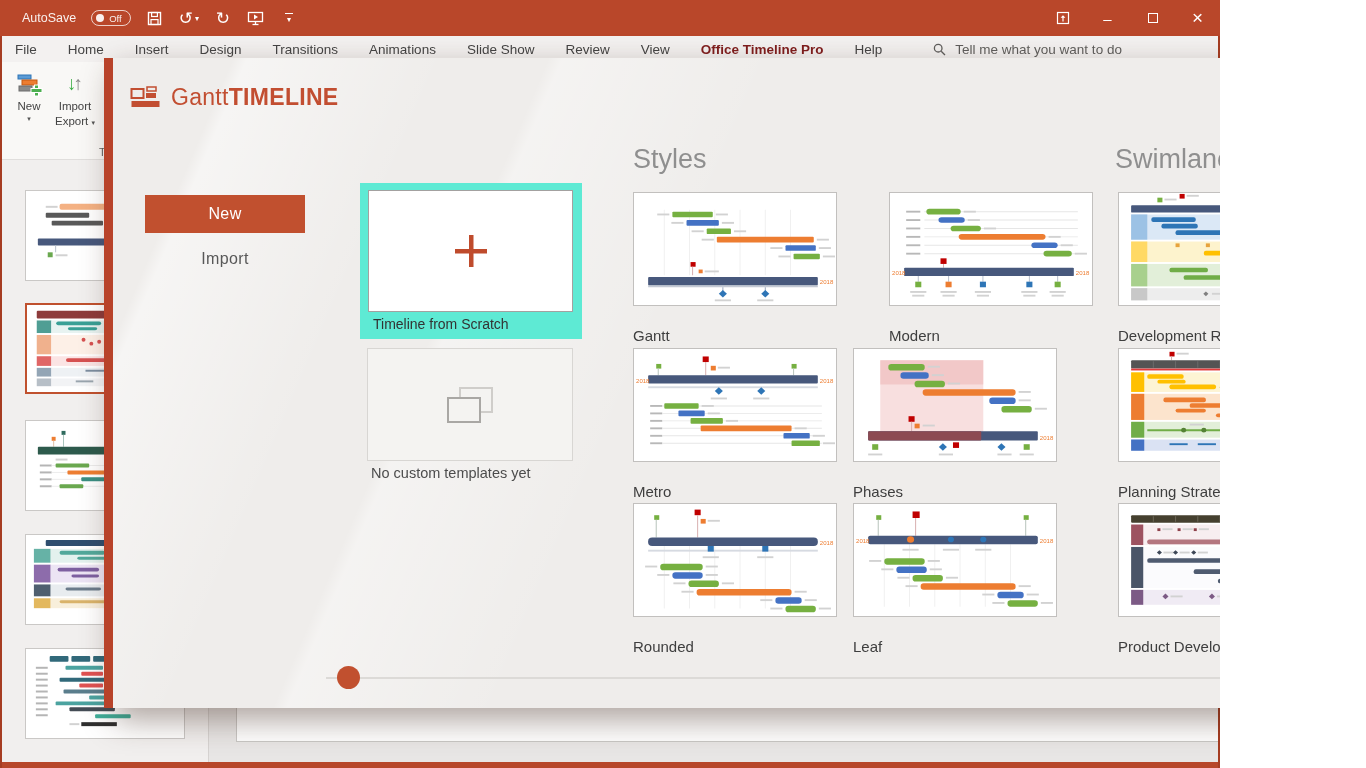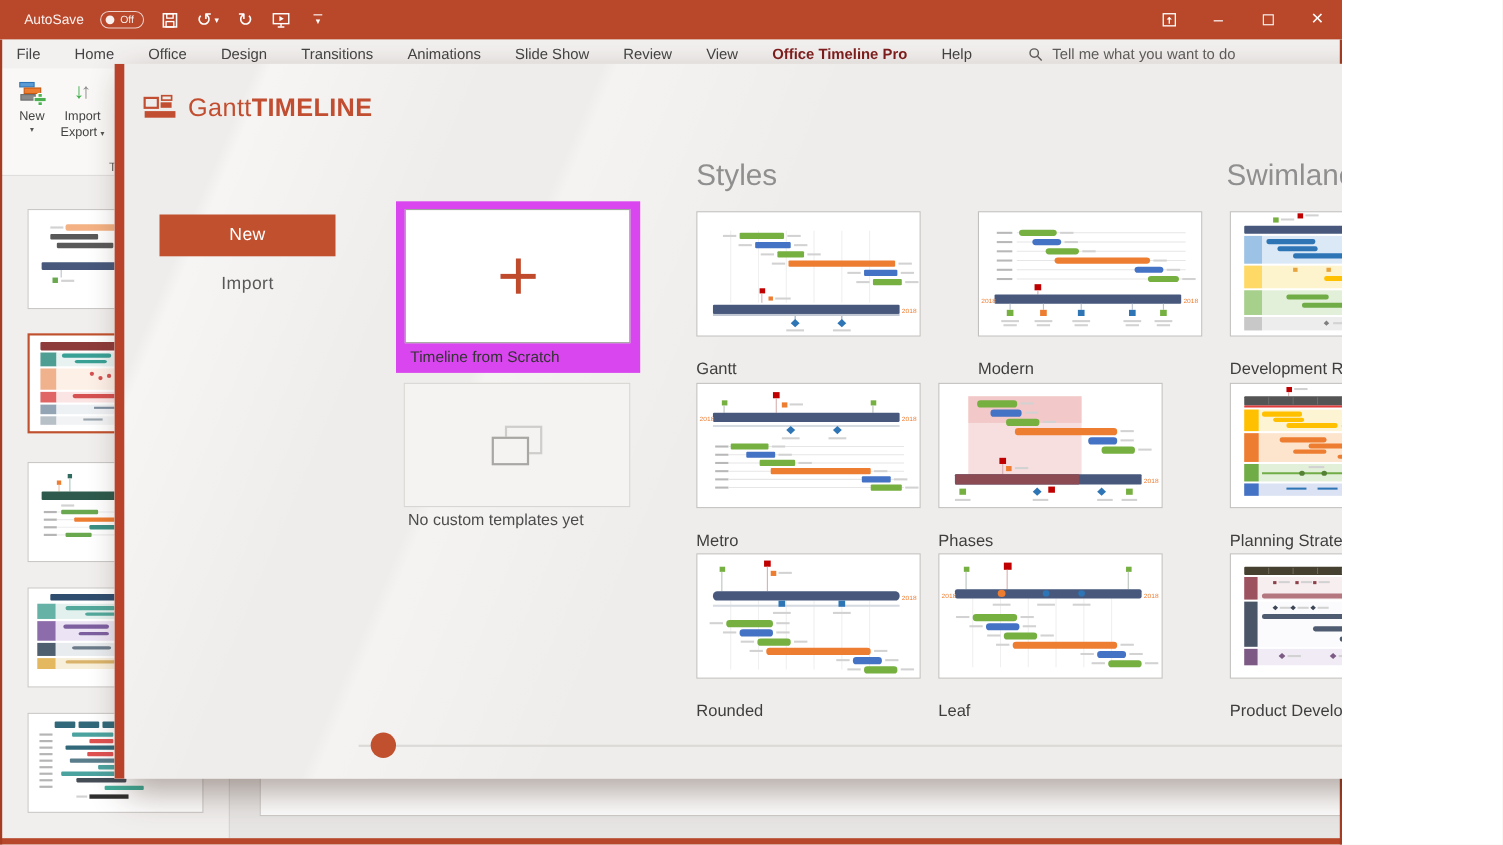--- a/index.html
+++ b/index.html
@@ -67,21 +67,21 @@
   .dialog{position:absolute;left:104px;top:58px;width:1158px;height:650px;background:#efedeb;box-shadow:10px 12px 30px rgba(60,35,25,.42);z-index:10;overflow:hidden}
   .dialog::before{content:'';position:absolute;inset:0;pointer-events:none;
     background:linear-gradient(113deg,rgba(255,255,255,0) 9%,rgba(255,255,255,.45) 10%,rgba(255,255,255,0) 24%,rgba(255,255,255,0) 31%,rgba(255,255,255,.35) 32%,rgba(255,255,255,0) 47%)}
   .redstrip{position:absolute;left:0;top:0;bottom:0;width:9px;background:#b8432a}
   .dclose{position:absolute;left:1126px;top:6px;font-size:19px;color:#3c3c3c;cursor:pointer;z-index:2}
   .logo{position:absolute;left:26px;top:26px;display:flex;align-items:center;gap:10px}
   .logo-text{font-size:23px;color:#c24e31;letter-spacing:.3px}
   .ls{font-weight:bold}
   .nav-new{position:absolute;left:41px;top:137px;width:160px;height:38px;background:#c1502f;color:#fff;font-size:16px;display:flex;align-items:center;justify-content:center;cursor:pointer;letter-spacing:.4px}
   .nav-import{position:absolute;left:41px;top:192px;width:160px;text-align:center;font-size:16px;color:#585858;cursor:pointer;letter-spacing:.4px}
-  .scratch{position:absolute;left:256px;top:125px;width:222px;height:156px;background:#d946ef;cursor:pointer}
+  .scratch{position:absolute;left:256px;top:125px;width:222px;height:156px;background:#5eead4;cursor:pointer}
   .scratch .sthm{position:absolute;left:8px;top:7px;width:205px;height:122px;background:#fff;border:1px solid #a3a1a0;display:flex;align-items:center;justify-content:center}
   .scratch .slab{position:absolute;left:13px;top:133px;font-size:14px;color:#333}
   .empty-thumb{position:absolute;left:263px;top:290px;width:206px;height:113px;background:#f4f3f1;border:1px solid #d8d6d3;display:flex;align-items:center;justify-content:center}
   .copy-ic{position:relative;width:46px;height:36px;display:block}
   .copy-ic .back{position:absolute;right:0;top:0;width:34px;height:26px;border:2px solid #cfcdca}
   .copy-ic .front{position:absolute;left:0;bottom:0;width:34px;height:26px;border:2px solid #a9a7a4;background:#f4f3f1}
   .empty-label{position:absolute;left:267px;top:407px;font-size:14.5px;color:#4c4c4c}
 
   .sec-header{position:absolute;font-size:27px;font-weight:300;color:#8f8f8f;white-space:nowrap}
   .styles-h{left:529px;top:86px}
@@ -149,21 +149,21 @@
       <span class="win-btn">
         <span class="maxbox"></span>
       </span>
       <span class="win-btn close-btn">×</span>
     </div>
   </div>
 
   <div class="menubar">
     <span class="tab">File</span>
     <span class="tab">Home</span>
-    <span class="tab">Office</span>
+    <span class="tab">Insert</span>
     <span class="tab">Design</span>
     <span class="tab">Transitions</span>
     <span class="tab">Animations</span>
     <span class="tab">Slide Show</span>
     <span class="tab">Review</span>
     <span class="tab">View</span>
     <span class="tab active">Office Timeline Pro</span>
     <span class="tab">Help</span>
     <span class="search">
       <svg width="13" height="13" viewBox="0 0 13 13">

